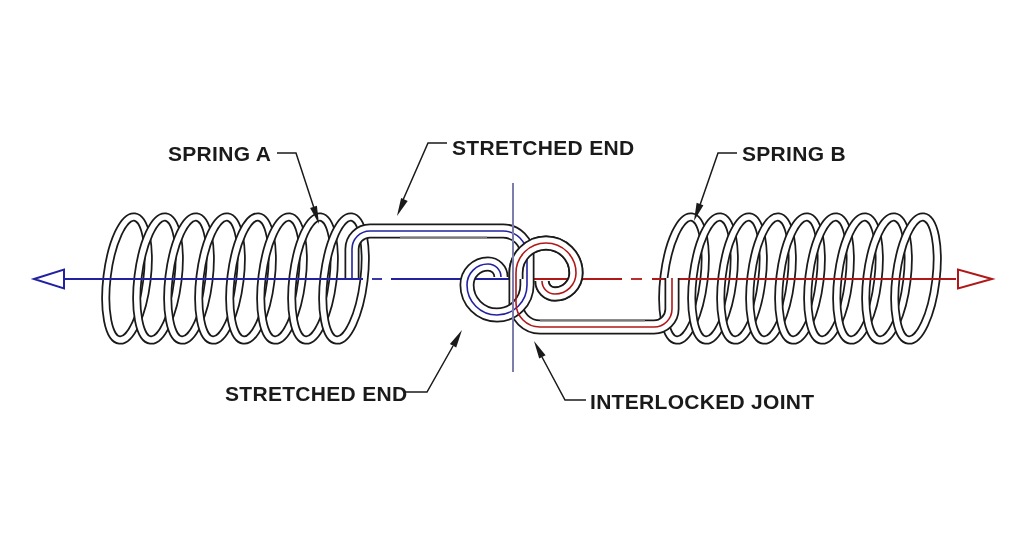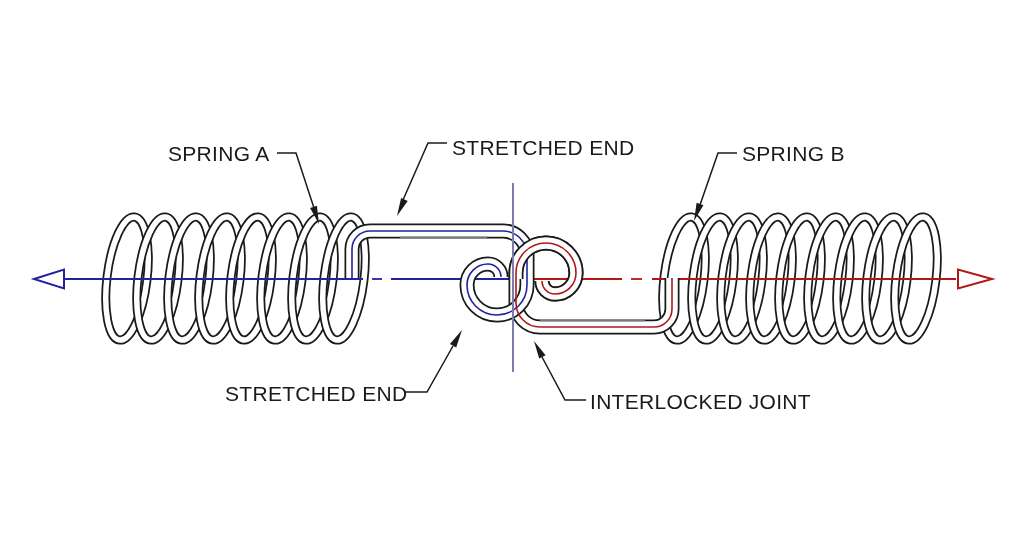--- a/index.html
+++ b/index.html
@@ -1,16 +1,16 @@
 <!DOCTYPE html>
 <html style="--line-black: #1a1a1a; --axis-blue: #2222a0; --axis-red: #b01818; --construction-slate: #7d7dab; --detail-gray: #9a9a9a; --tube-white: #ffffff; --bg: #ffffff;"><head>
 <meta charset="utf-8">
 <style>
   html,body{margin:0;padding:0;background:#fff;}
-  .stage{position:relative;width:1024px;height:559px;background:var(--bg,#ffffff);overflow:hidden;}
+  .stage{position:relative;width:1024px;height:559px;background:var(--bg,#ffffff);overflow:hidden;font-weight:bold;}
   svg{display:block;}
   text.cad-label{
     font-family:"Liberation Sans",sans-serif;
     font-size:21px;
     letter-spacing:0.3px;
     fill:var(--line-black,#1a1a1a);
   }
   .tube-outer{stroke:var(--line-black,#1a1a1a);stroke-width:15;fill:none;}
   .tube-inner{stroke:var(--tube-white,#ffffff);stroke-width:11.5;fill:none;}
   .coil-outer{stroke:var(--line-black,#1a1a1a);stroke-width:9;fill:none;}

